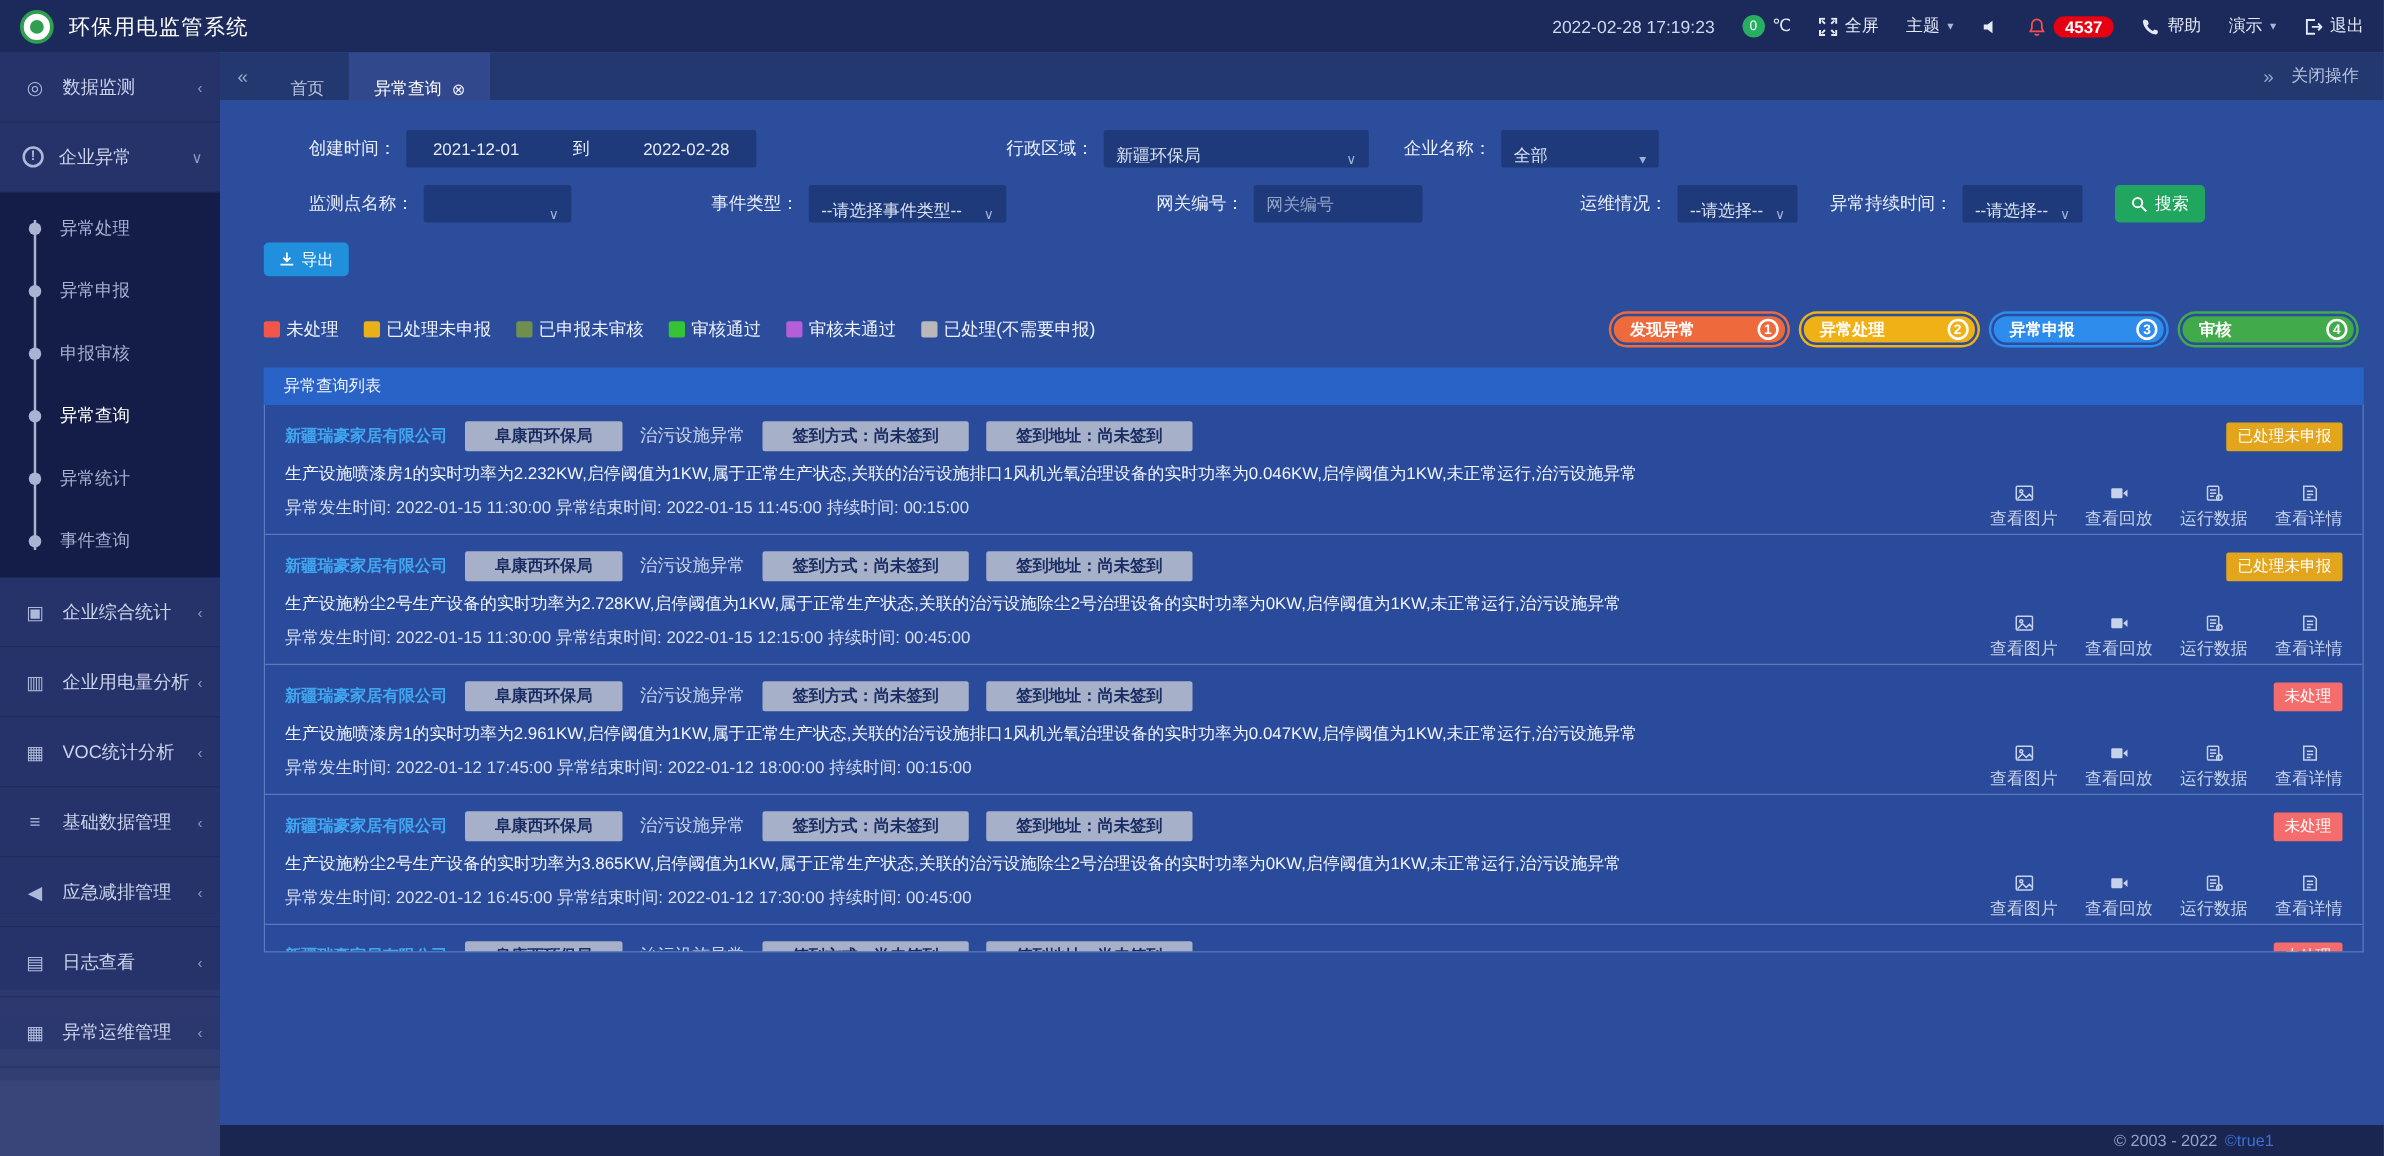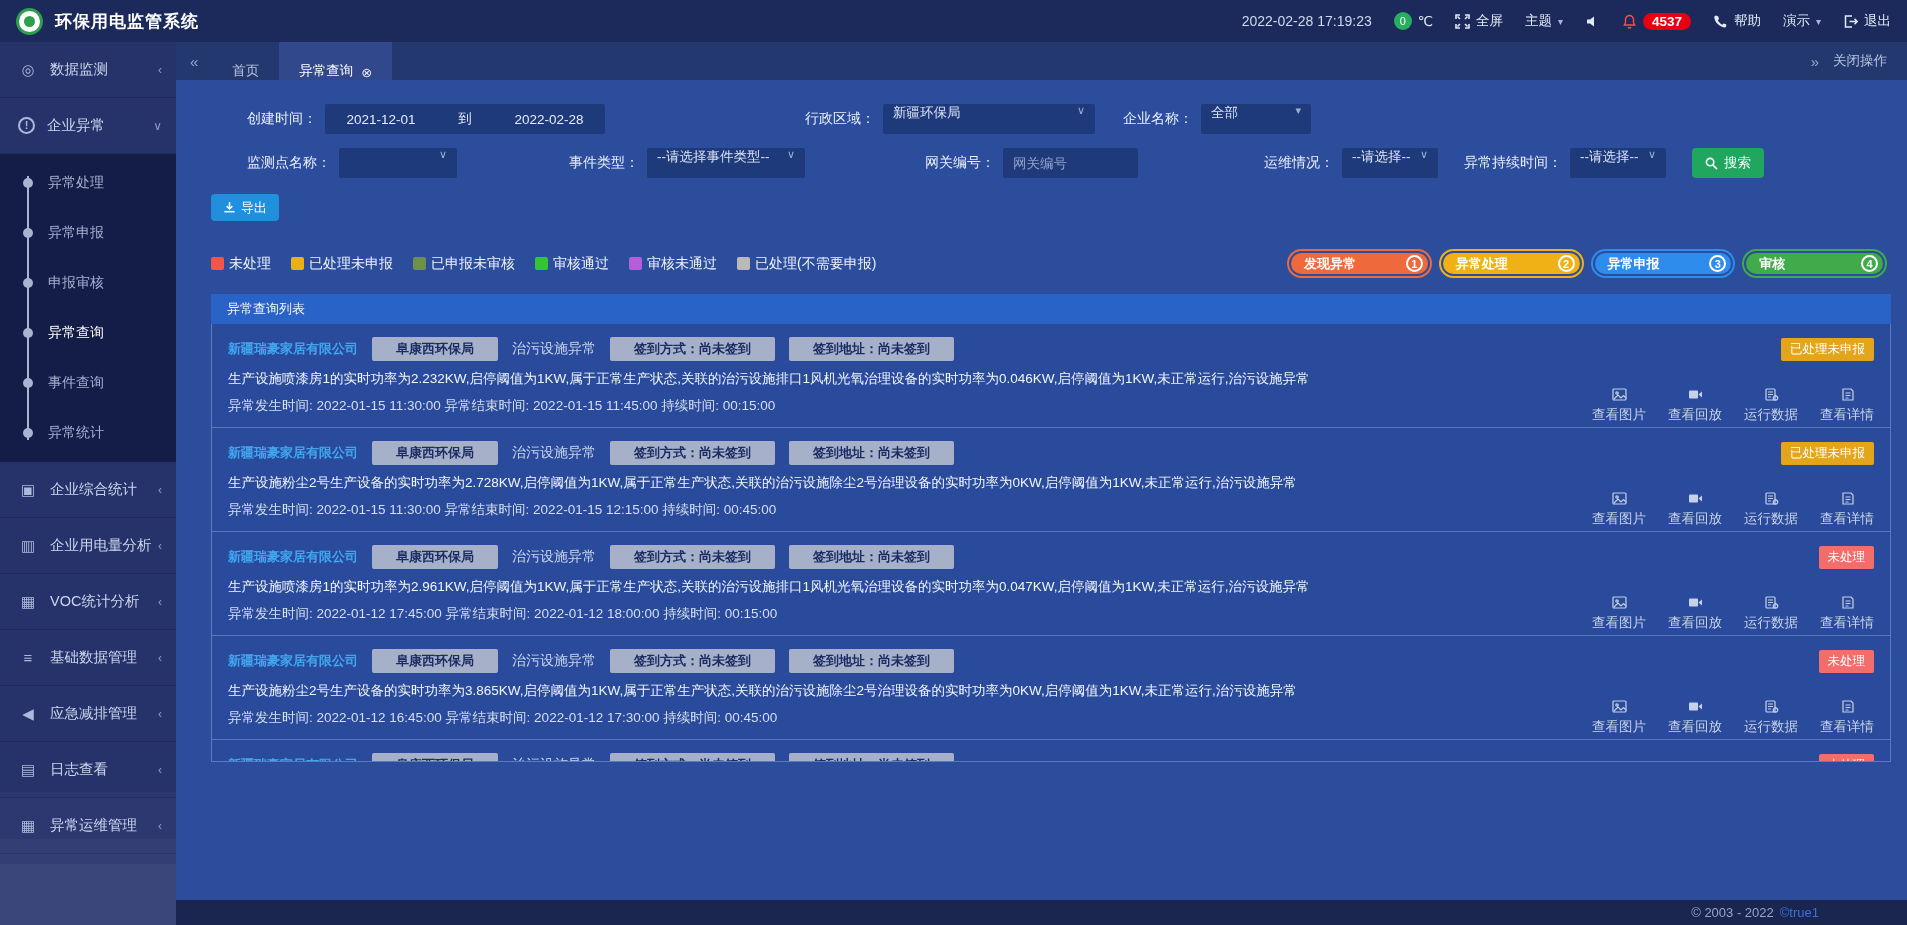--- a/index.html
+++ b/index.html
@@ -3,21 +3,21 @@
 <meta charset="utf-8">
 <style>
   * { margin:0; padding:0; box-sizing:border-box; }
   html,body { width:1907px; height:925px; overflow:hidden; }
   body { font-family:"Liberation Sans","DejaVu Sans",sans-serif; background:#2b4d9c; color:#fff; }
 
   
   .topbar { height:42px; background:#1b2a5b; display:flex; align-items:center; padding:0 16px; }
   .logo { width:27px; height:27px; border-radius:50%; background:#fff; border:3px solid #2e9e4f; position:relative; flex:none; }
   .logo::after { content:""; position:absolute; left:5px; top:5px; width:11px; height:11px; border-radius:50%; background:#2e9e4f; }
-  .app-title { font-size:17px; font-weight:bold; margin-left:12px; letter-spacing:1px; }
+  .app-title { font-size:17px; font-weight:normal; margin-left:12px; letter-spacing:1px; }
   .topbar .spacer { flex:1; }
   .top-item { display:flex; align-items:center; gap:6px; margin-left:22px; font-size:13.5px; color:#e4eaf8; cursor:default; }
   .datetime { color:#cfd9ef; font-size:14px; }
   .temp-circle { width:18px; height:18px; border-radius:50%; background:#27ae60; color:#fff; font-size:11px; display:flex; align-items:center; justify-content:center; }
   .badge-red { background:#e60012; color:#fff; font-weight:bold; font-size:13.5px; border-radius:10px; padding:1px 9px; }
   .caret { font-size:10px; color:#aab6d6; }
   .ticon { width:15px; height:15px; display:inline-block; }
 
   
   .shell { display:flex; height:883px; position:relative; }
@@ -49,21 +49,21 @@
   .tab .tclose { font-size:13px; color:#e8edfa; }
   .tabstrip .spacer { flex:1; }
   .close-ops { color:#b7c2de; font-size:13.5px; margin-right:20px; cursor:pointer; }
 
   .content { flex:1; padding:10px 16px 0 35px; position:relative; }
 
   
   .frow { display:flex; align-items:center; margin-top:14px; height:30px; }
   .flabel { color:#e9eefb; font-size:14px; margin-right:8px; white-space:nowrap;margin-left:36px; }
   .datebox { background:#1e3a7a; height:30px; width:280px; border-radius:2px; display:flex; align-items:center; justify-content:space-around; color:#e6ecf9; font-size:13.5px; cursor:pointer; }
-  .sel { background:#1e3a7a; height:30px; border-radius:2px; display:flex; align-items:flex-start; justify-content:space-between; gap:8px; padding:0 10px; color:#d9e2f5; font-size:13.5px; cursor:pointer; }
+  .sel { background:#1e3a7a; height:30px; border-radius:2px; display:flex; align-items:flex-end; justify-content:space-between; gap:8px; padding:0 10px; color:#d9e2f5; font-size:13.5px; cursor:pointer; }
   .sel .scaret { color:#9fb0d8; font-size:11px; }
   .tinput { background:#1e3a7a; height:30px; border:none; border-radius:2px; padding:0 10px; color:#d9e2f5; font-size:13.5px; width:135px; outline:none; }
   .tinput::placeholder { color:#93a3c9; }
   .btn-search { background:#21a65f; border:none; color:#fff; height:30px; padding:0 13px; border-radius:4px; font-size:13.5px; display:flex; align-items:center; gap:6px; cursor:pointer; }
   .btn-export { background:#2090dd; border:none; color:#fff; height:27px; padding:0 12px; border-radius:4px; font-size:13px; display:flex; align-items:center; gap:5px; margin-top:16px; cursor:pointer; }
 
   
   .legend-flow { display:flex; align-items:center; margin-top:28px; }
   .legend { display:flex; align-items:center; gap:20px; }
   .leg-item { display:flex; align-items:center; gap:5px; font-size:14px; color:#eef2fb; }
@@ -159,22 +159,22 @@
     <div class="side-item">
       <span class="sicon-circle">!</span>
       <span>企业异常</span>
       <span class="schev">∨</span>
     </div>
     <div class="submenu">
       <div class="sub-item">异常处理</div>
       <div class="sub-item">异常申报</div>
       <div class="sub-item">申报审核</div>
       <div class="sub-item active">异常查询</div>
+      <div class="sub-item">异常统计</div>
       <div class="sub-item">事件查询</div>
-      <div class="sub-item">异常统计</div>
     </div>
     <div class="side-item">
       <span class="sicon">▣</span>
       <span>企业综合统计</span>
       <span class="schev">‹</span>
     </div>
     <div class="side-item">
       <span class="sicon">▥</span>
       <span>企业用电量分析</span>
       <span class="schev">‹</span>
@@ -230,21 +230,21 @@
           <span>2021-12-01</span>
           <span>到</span>
           <span>2022-02-28</span>
         </div>
         <span class="flabel" style="margin-left:200px">行政区域：</span>
         <div class="sel" style="width:212px">
           <span>新疆环保局</span>
           <span class="scaret">∨</span>
         </div>
         <span class="flabel" style="margin-left:28px">企业名称：</span>
-        <div class="sel" style="width:110px">
+        <div class="sel" style="width:126px">
           <span>全部</span>
           <span class="scaret">▾</span>
         </div>
       </div>
 
       <div class="frow">
         <span class="flabel">监测点名称：</span>
         <div class="sel" style="width:118px">
           <span></span>
           <span class="scaret">∨</span>

